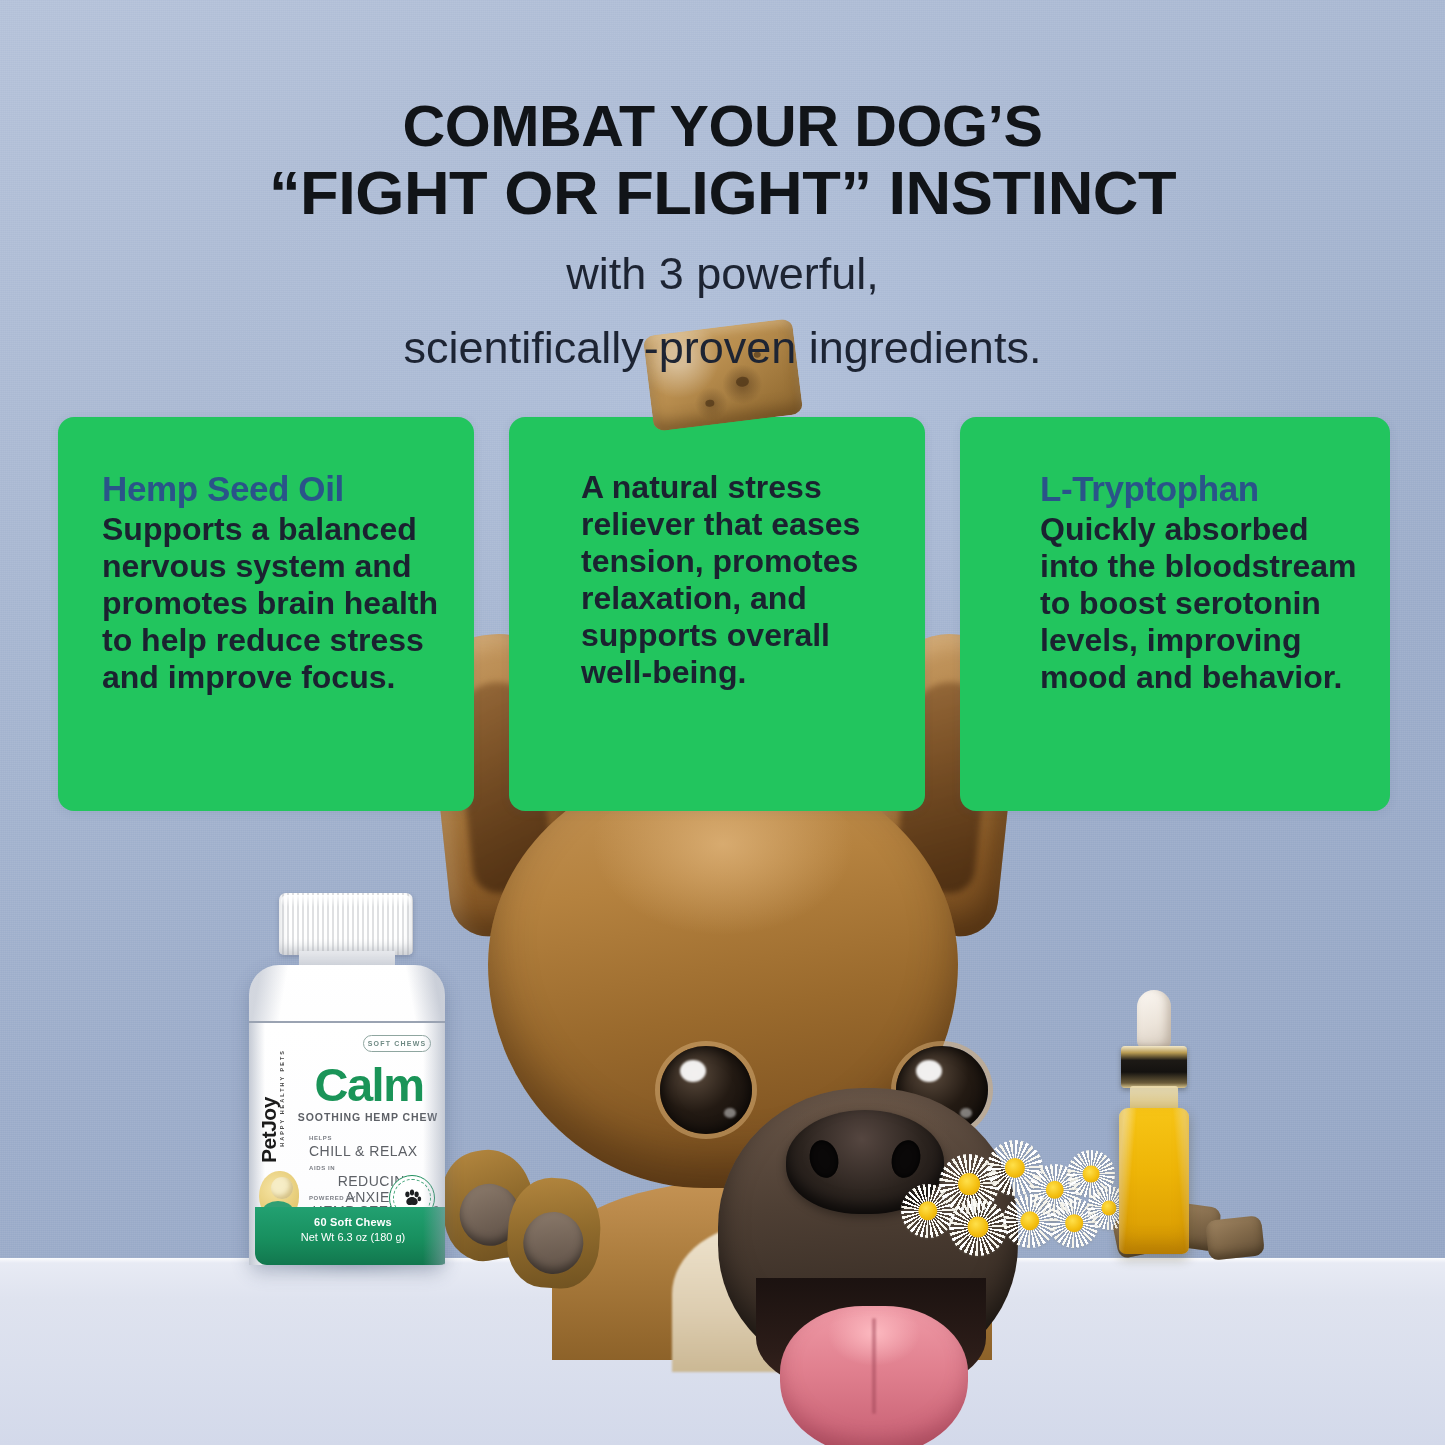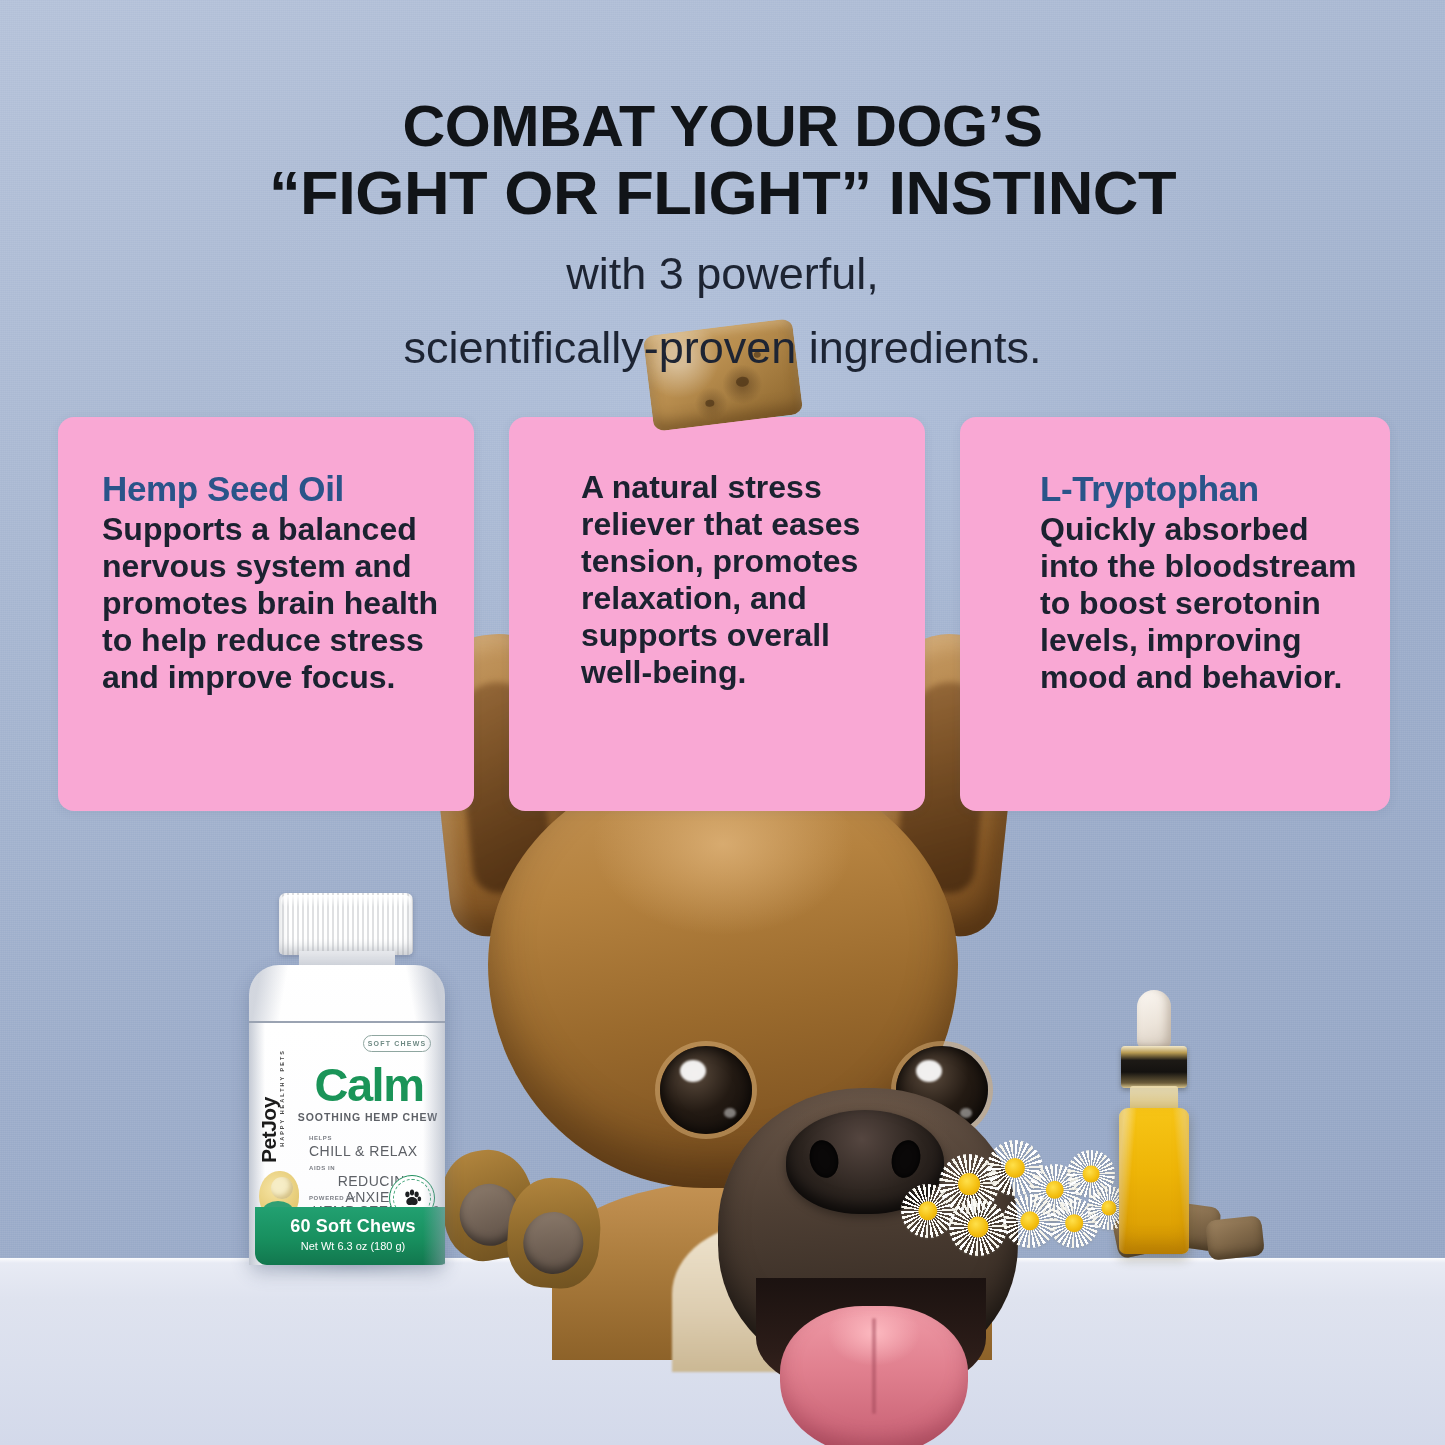--- a/index.html
+++ b/index.html
@@ -64,21 +64,21 @@
       radial-gradient(circle at 40% 78%, rgba(70,45,20,.30) 0 3%, rgba(0,0,0,0) 14%),
       linear-gradient(150deg,#c9a163 0%,#b98e4f 40%,#9c7439 78%,#8a6530 100%);
     box-shadow:inset 0 -9px 14px rgba(80,52,18,.45), inset 0 5px 8px rgba(255,240,210,.30);
   }
   .treat .speck{ position:absolute; border-radius:50%; background:rgba(60,38,14,.55); }
 
   
   .cards { position:absolute; left:0; top:417px; width:1445px; height:400px; z-index:7; }
   .card {
     position:absolute; top:0; height:394px;
-    background:#f9a8d4; border-radius:16px;
+    background:#22c55e; border-radius:16px;
     box-shadow:0 2px 10px rgba(60,80,120,.10);
   }
   .card.c1 { left:58px;  width:416px; }
   .card.c2 { left:509px; width:416px; }
   .card.c3 { left:960px; width:430px; }
   .card-inner { padding:52px 34px 0 44px; }
   .card.c2 .card-inner { padding-left:72px; }
   .card.c3 .card-inner { padding-left:80px; padding-right:18px; }
   .card-title {
     font-size:35px; font-weight:700; color:#2a5489;
@@ -220,21 +220,21 @@
   .bulb { position:absolute; left:60px; font-size:14px; color:#5d6066; letter-spacing:.5px; font-weight:500;text-align:center; }
   .seal { position:absolute; right:10px; bottom:44px; width:46px; height:46px; border-radius:50%;
     background:#fff; border:1.4px solid #1e8f5d; display:flex; align-items:center; justify-content:center;
     font-size:18px; color:#24272b; }
   .seal .ring{ position:absolute; inset:3px; border-radius:50%; border:.8px dashed #3aa173; }
   .greenband {
     position:absolute; left:6px; bottom:0; width:196px; height:58px; border-radius:0 0 12px 12px;
     background:linear-gradient(180deg,#22a071 0%,#18905f 54%,#12774e 100%);
     color:#fff; text-align:center; padding-top:9px;
   }
-  .gb1{ font-size:18px; font-weight:700; letter-spacing:.2px; }
+  .gb1{ font-size:11px; font-weight:700; letter-spacing:.2px; }
   .gb2{ font-size:11px; font-weight:400; margin-top:3px; }
   .bottle-shadow{
     position:absolute; left:252px; top:1248px; width:200px; height:26px; z-index:9;
     background:radial-gradient(ellipse at 50% 50%, rgba(90,105,135,.35) 0%, rgba(90,105,135,0) 72%);
     filter:blur(5px);
   }
 
   
   .dropper{ position:absolute; left:1105px; top:990px; width:96px; height:270px; z-index:10; }
   .d-bulb{ position:absolute; left:32px; top:0; width:34px; height:60px; border-radius:17px 17px 9px 9px;

